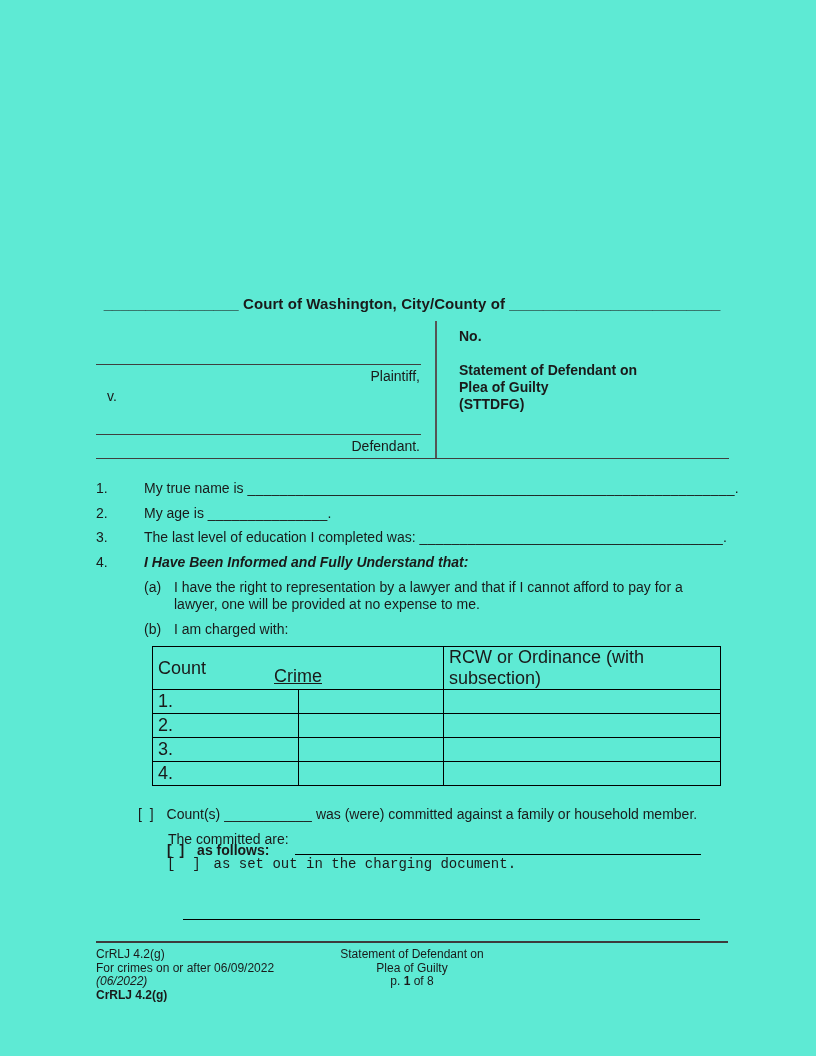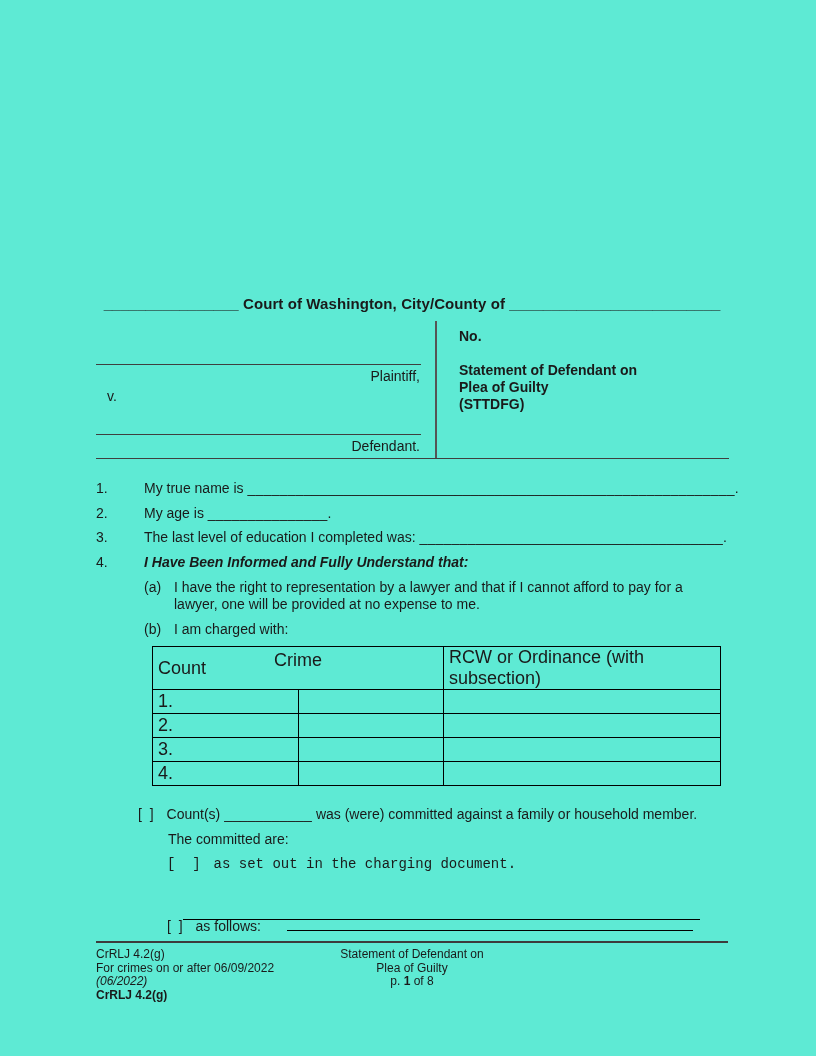--- a/index.html
+++ b/index.html
@@ -47,32 +47,32 @@
   .sub { left: 144px; width: 580px; line-height: 17px; }
   .sub-a { top: 579px; } .sub-b { top: 621px; }
   .sub .slabel { position: absolute; left: 0; top: 0; }
   .sub .stext { margin-left: 30px; width: 552px; }
 
   
   .charges { top: 646px; left: 152px; }
   table { border-collapse: collapse; table-layout: fixed; width: 568px; font-size: 18px; }
   td { border: 1px solid #000; padding: 0 5px; height: 24px; vertical-align: middle; }
   .hmerged { position: relative; width: 291px; }
-  .hmerged .crime-c { position: absolute; left: 50%; transform: translateX(-50%); top: 3px; }
+  .hmerged .crime-c { position: absolute; left: 50%; transform: translateX(-50%); top: 19px; text-decoration: underline; }
   .col-num { width: 28px; padding: 0 2px 0 5px; }
   .col-rcw { width: 277px; margin-left: 44px; }
 
   
   .cbrow { white-space: nowrap; }
   .cb { display: inline-block; white-space: pre; margin-right: 13px; }
   .cb-intimate { top: 780px; left: 138px; }
   .cb-family   { top: 806px; left: 138px; }
   .elements-label { top: 831px; left: 168px; }
   .cb-charging { top: 856px; left: 167px; font-family: Liberation Mono, monospace; }
-  .cb-follows  { top: 917px; left: 167px; }
+  .cb-follows  { top: 841px; left: 167px; font-weight: bold; }
   .follows-blank {
     display: inline-block; width: 406px; height: 14px;
     margin-left: 26px; border-bottom: 1px solid #000; vertical-align: baseline;
   }
   .continuation-line { top: 919px; left: 183px; width: 517px; border-top: 1px solid #000; height: 0; }
 
   
   .footer-rule { top: 941px; left: 96px; width: 632px; border-top: 2px solid #3c3c3c; height: 0; }
   .footer-left { top: 948px; left: 96px; font-size: 12px; line-height: 13.5px; }
   .footer-left .fl-line:nth-child(3) { font-style: italic; }

